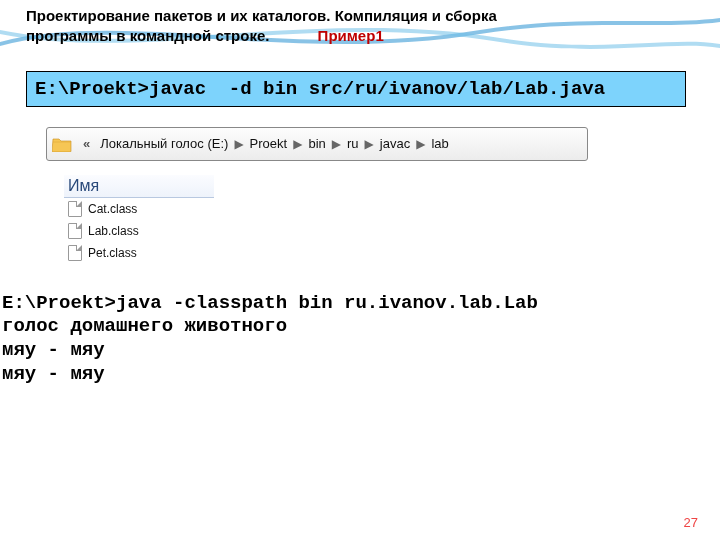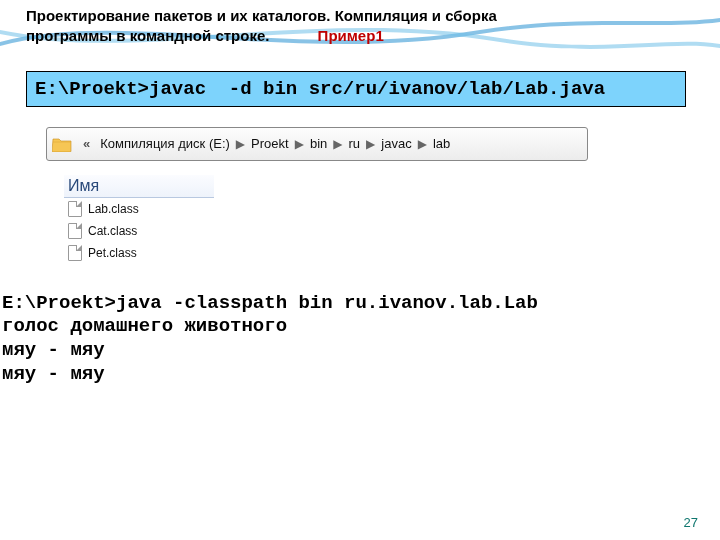--- a/index.html
+++ b/index.html
@@ -124,21 +124,21 @@
       font-weight: bold;
       line-height: 1.25;
       white-space: pre;
       margin-left: -24px;
     }
     .page-number {
       position: absolute;
       right: 22px;
       bottom: 10px;
       font-size: 13px;
-      color: #0f766e;
+      color: #ef4444;
     }
   </style>
 </head>
 <body>
 
 <svg class="wave-bg" viewBox="0 0 720 60" preserveAspectRatio="none">
   <path d="M0,42 C120,10 300,60 480,30 C580,14 660,26 720,18 L720,22 C660,30 580,18 480,34 C300,64 120,14 0,46 Z" fill="#4aa3d9" opacity="0.65"></path>
   <path d="M0,30 C140,58 320,8 500,38 C600,54 670,36 720,44 L720,48 C670,40 600,58 500,42 C320,12 140,62 0,34 Z" fill="#6fc0e8" opacity="0.55"></path>
 </svg>
 
@@ -152,45 +152,45 @@
   <div class="term-box">E:\Proekt&gt;javac  -d bin src/ru/ivanov/lab/Lab.java</div>
 
   <div class="breadcrumb-wrap">
     <span class="bc-folder">
       <svg width="20" height="16" viewBox="0 0 20 16">
         <path d="M1 3 h6 l2 2 h10 v10 a1 1 0 0 1 -1 1 h-17 a1 1 0 0 1 -1 -1 z" fill="#f6c655" stroke="#c98f1d" stroke-width="0.6"></path>
         <path d="M1 6 h18" stroke="#e0a83a" stroke-width="0.6"></path>
       </svg>
     </span>
     <span class="bc-chevrons">«</span>
-    <span class="bc-seg">Компиляция диск (E:)</span>
+    <span class="bc-seg">Локальный голос (E:)</span>
     <span class="bc-sep">▶</span>
     <span class="bc-seg">Proekt</span>
     <span class="bc-sep">▶</span>
     <span class="bc-seg">bin</span>
     <span class="bc-sep">▶</span>
     <span class="bc-seg">ru</span>
     <span class="bc-sep">▶</span>
     <span class="bc-seg">javac</span>
     <span class="bc-sep">▶</span>
     <span class="bc-seg">lab</span>
   </div>
 
   <div class="filelist">
     <div class="filelist-header">Имя</div>
+    <div class="file-row">
+      <span class="file-icon"></span>
+      <span>Cat.class</span>
+    </div>
     <div class="file-row">
       <span class="file-icon"></span>
       <span>Lab.class</span>
     </div>
     <div class="file-row">
       <span class="file-icon"></span>
-      <span>Cat.class</span>
-    </div>
-    <div class="file-row">
-      <span class="file-icon"></span>
       <span>Pet.class</span>
     </div>
   </div>
 
   <div class="term-output"><span>E:\Proekt&gt;java -classpath bin ru.ivanov.lab.Lab</span>
 <span>голос домашнего животного</span>
 <span>мяу - мяу</span>
 <span>мяу - мяу</span></div>
 
 </div>

